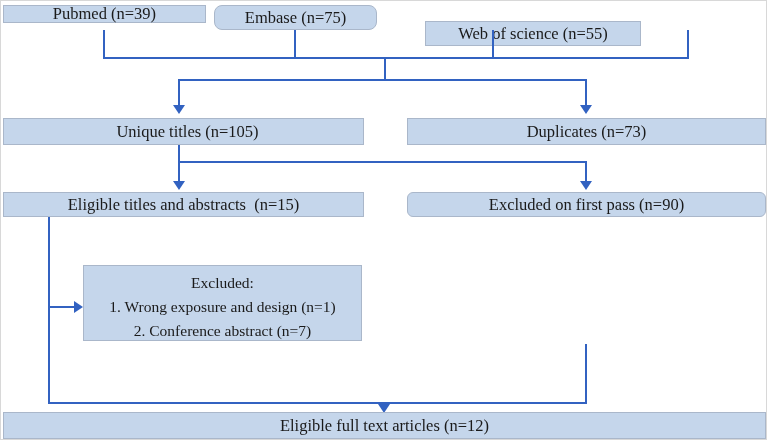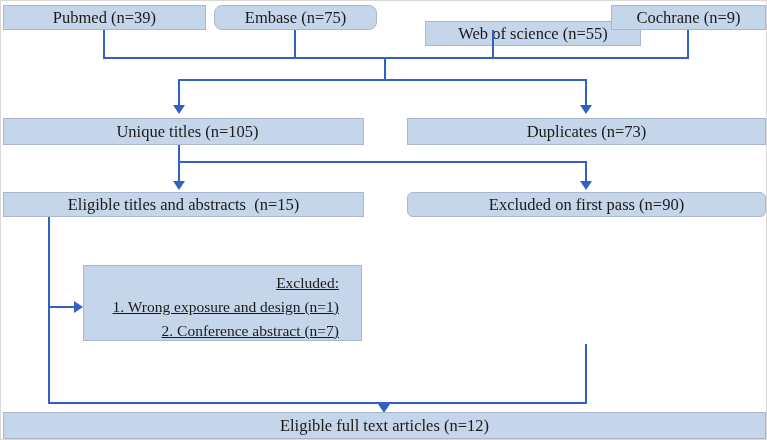--- a/index.html
+++ b/index.html
@@ -34,22 +34,21 @@
     color: var(--text);
     font-size: 16.5px;
     white-space: pre;
   }
   .node.multiline {
     display: block;
     white-space: normal;
     padding: 5px 22px;
     font-size: 15.5px;
     line-height: 24px;
-    text-align: right;
-    text-decoration: underline;
+    text-align: center;
   }
   .node.multiline div { white-space: pre; }
   .v-line {
     position: absolute;
     width: 2px;
     background: var(--line);
   }
   .h-line {
     position: absolute;
     height: 2px;
@@ -68,31 +67,28 @@
     border-top: 6px solid transparent;
     border-bottom: 6px solid transparent;
     border-left: 9px solid var(--line);
   }
 </style>
 </head>
 <body>
 
 <div class="canvas">
 
-  <div class="node" style="left:2px; top:4px; width:203px; height:25px;">
+  <div class="node" style="left:2px; top:4px; width:203px; height:18px;">
     <span>Pubmed (n=39)</span>
   </div>
   <div class="node" style="left:213px; top:4px; width:163px; height:25px;border-radius:8px;">
     <span>Embase (n=75)</span>
   </div>
   <div class="node" style="left:384px; top:20px; width:216px; height:25px;margin-left:40px;">
     <span>Web of science (n=55)</span>
-  </div>
-  <div class="node" style="left:610px; top:4px; width:155px; height:25px;">
-    <span>Cochrane (n=9)</span>
   </div>
 
   <div class="v-line" style="left:102px; top:29px; height:28px;"></div>
   <div class="v-line" style="left:293px; top:29px; height:28px;"></div>
   <div class="v-line" style="left:491px; top:29px; height:28px;"></div>
   <div class="v-line" style="left:686px; top:29px; height:28px;"></div>
   <div class="h-line" style="left:102px; top:56px; width:586px;"></div>
   <div class="v-line" style="left:383px; top:56px; height:24px;"></div>
 
   <div class="h-line" style="left:177px; top:78px; width:409px;"></div>

